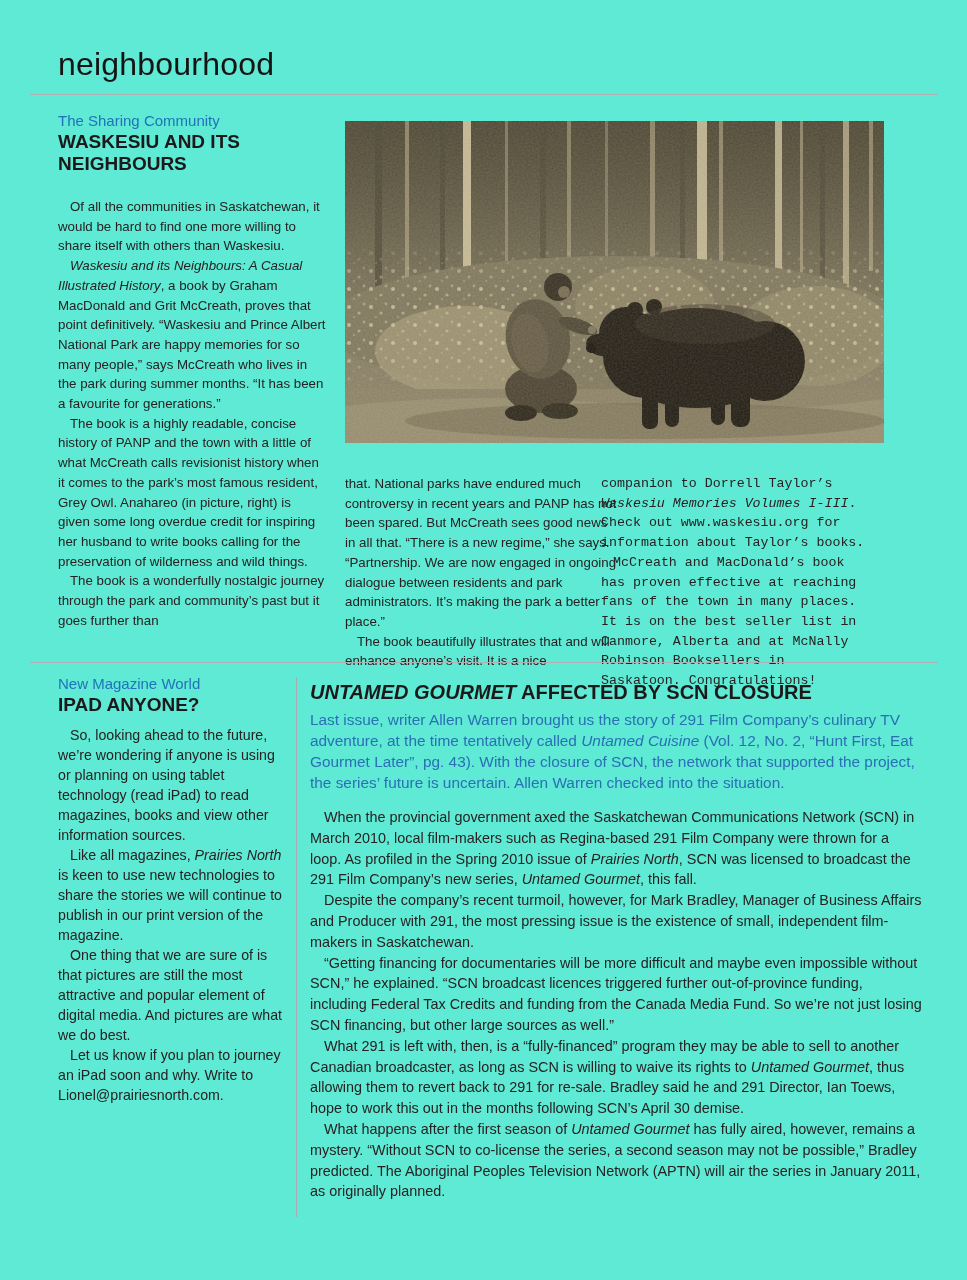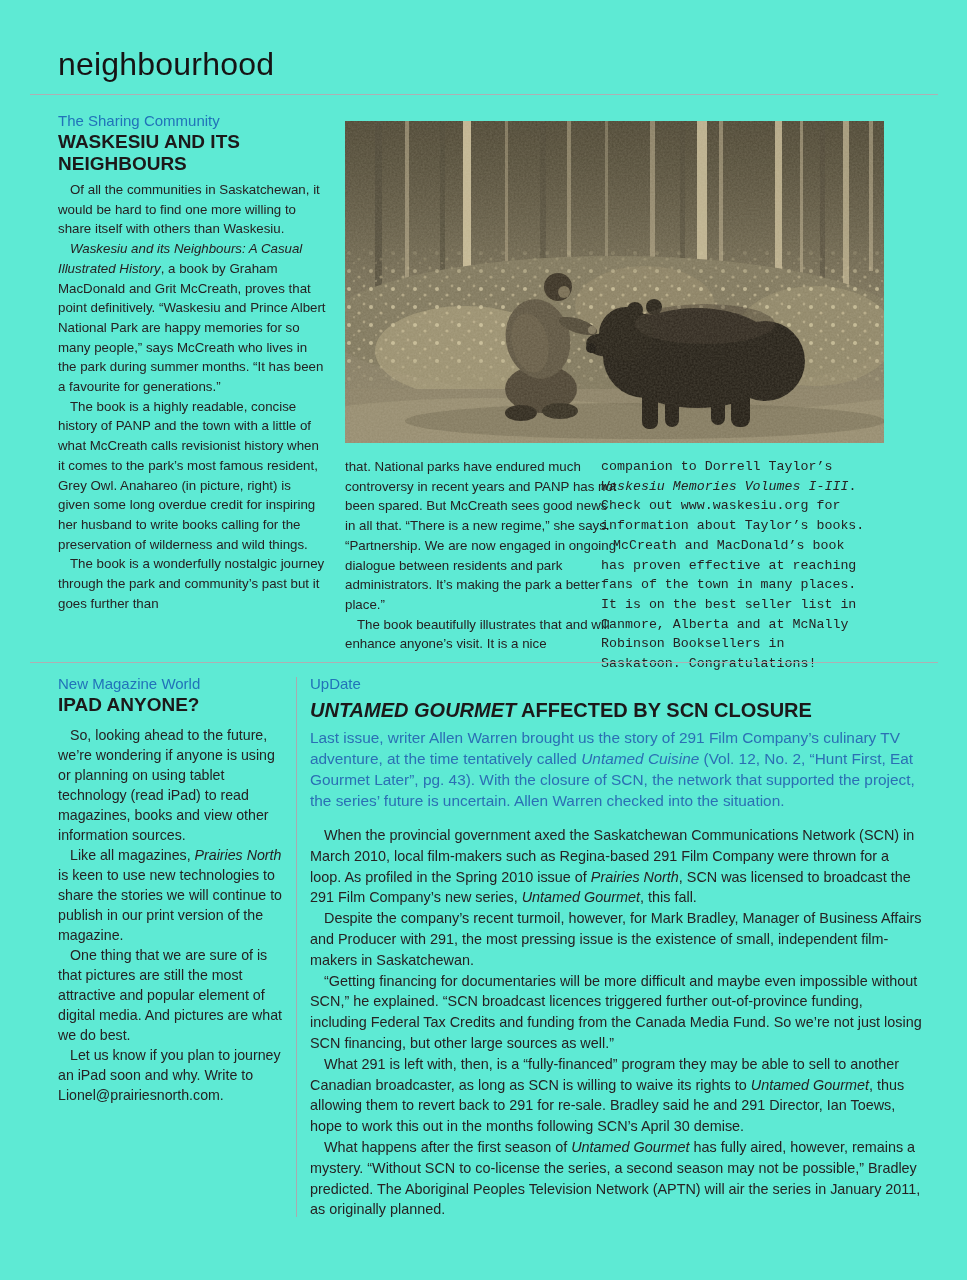--- a/index.html
+++ b/index.html
@@ -45,21 +45,21 @@
   }
   .headline {
     margin: 1px 0 0 0;
     font-size: 19px;
     line-height: 22px;
     font-weight: 700;
     color: #1c191a;
   }
   
   .waskesiu-head { position: absolute; left: 58px; top: 112px; width: 270px; }
-  .col { position: absolute; }
+  .col { position: absolute; margin-top: 17px; }
   .col p { margin: 0; text-indent: 12px; }
   .col p.noindent { text-indent: 0; }
   .body-sm { font-size: 13.3px; line-height: 19.7px; }
   .col-1 { left: 58px;  top: 180px; width: 268px; }
   .col-2 { left: 345px; top: 457px; width: 272px; }
   .col-3 { left: 601px; top: 457px; width: 268px; font-family: Liberation Mono, monospace; }
   .photo {
     position: absolute;
     left: 345px; top: 121px;
     width: 539px; height: 322px;
@@ -223,21 +223,20 @@
     <h2 class="headline">IPAD ANYONE?</h2>
     <div class="paras">
         <p>So, looking ahead to the future, we’re wondering if anyone is using or planning on using tablet technology (read iPad) to read magazines, books and view other information sources.</p>
         <p>Like all magazines, <i>Prairies North</i> is keen to use new technologies to share the stories we will continue to publish in our print version of the magazine.</p>
         <p>One thing that we are sure of is that pictures are still the most attractive and popular element of digital media. And pictures are what we do best.</p>
         <p>Let us know if you plan to journey an iPad soon and why. Write to Lionel@prairiesnorth.com.</p>
       </div>
   </section>
 
   <section class="untamed-sec">
-    <div class="kicker">UpDate</div>
     <h2 class="headline"><i>UNTAMED GOURMET</i><span> AFFECTED BY SCN CLOSURE</span></h2>
     <div class="lede">Last issue, writer Allen Warren brought us the story of 291 Film Company’s culinary TV adventure, at the time tentatively called <i>Untamed Cuisine</i> (Vol. 12, No. 2, “Hunt First, Eat Gourmet Later”, pg. 43). With the closure of SCN, the network that supported the project, the series’ future is uncertain. Allen Warren checked into the situation.</div>
     <div class="untamed-body">
         <p>When the provincial government axed the Saskatchewan Communications Network (SCN) in March 2010, local film-makers such as Regina-based 291 Film Company were thrown for a loop. As profiled in the Spring 2010 issue of <i>Prairies North</i>, SCN was licensed to broadcast the 291 Film Company’s new series, <i>Untamed Gourmet</i>, this fall.</p>
         <p>Despite the company’s recent turmoil, however, for Mark Bradley, Manager of Business Affairs and Producer with 291, the most pressing issue is the existence of small, independent film-makers in Saskatchewan.</p>
         <p>“Getting financing for documentaries will be more difficult and maybe even impossible without SCN,” he explained. “SCN broadcast licences triggered further out-of-province funding, including Federal Tax Credits and funding from the Canada Media Fund. So we’re not just losing SCN financing, but other large sources as well.”</p>
         <p>What 291 is left with, then, is a “fully-financed” program they may be able to sell to another Canadian broadcaster, as long as SCN is willing to waive its rights to <i>Untamed Gourmet</i>, thus allowing them to revert back to 291 for re-sale. Bradley said he and 291 Director, Ian Toews, hope to work this out in the months following SCN’s April 30 demise.</p>
         <p>What happens after the first season of <i>Untamed Gourmet</i> has fully aired, however, remains a mystery. “Without SCN to co-license the series, a second season may not be possible,” Bradley predicted. The Aboriginal Peoples Television Network (APTN) will air the series in January 2011, as originally planned.</p>
       </div>
   </section>

